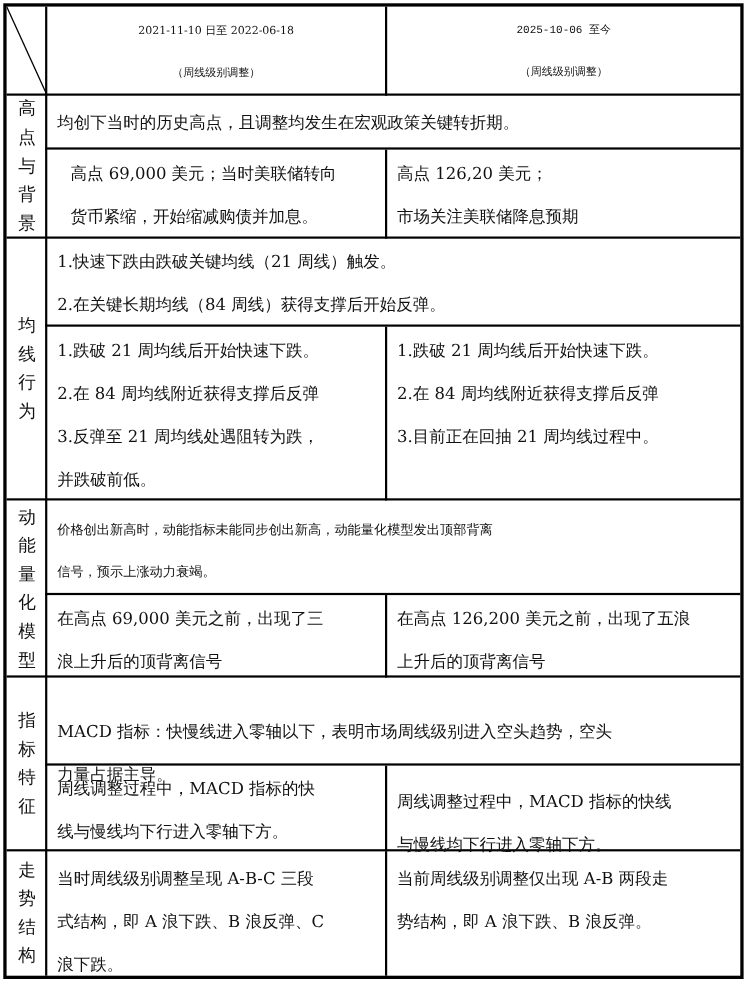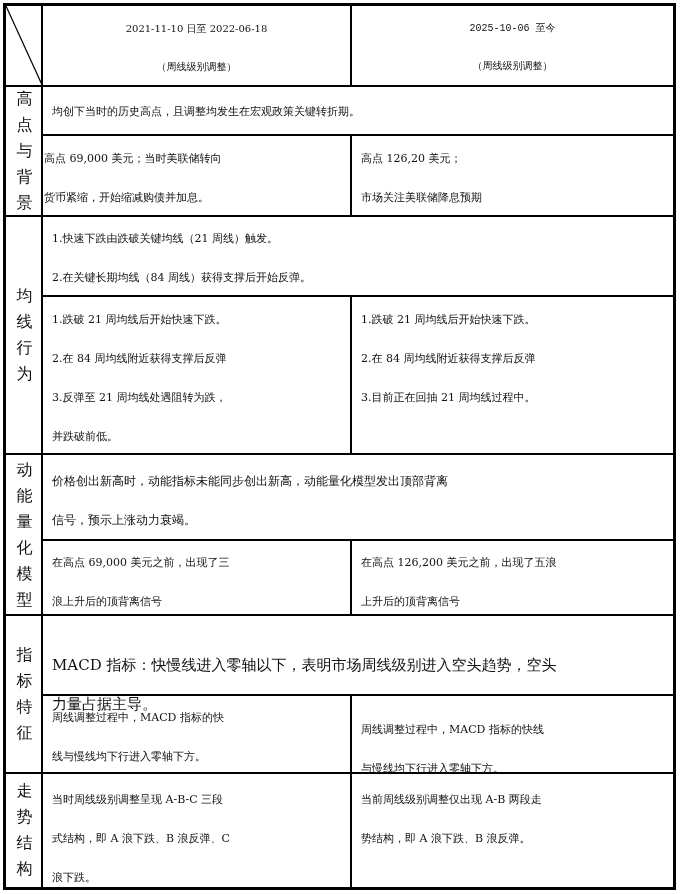--- a/index.html
+++ b/index.html
@@ -5,21 +5,21 @@
   html, body { margin:0; padding:0; background:#ffffff; }
   body { width:680px; height:894px; position:relative; overflow:hidden;
          font-family: "DejaVu Serif", "Liberation Serif", serif; color:#111; }
   .tbl { position:absolute; left:3px; top:3px; width:673px; height:887px;
          border:3px solid #000; box-sizing:border-box; }
   .hline { position:absolute; height:2px; background:#000; }
   .vline { position:absolute; width:2px; background:#000; }
   .label { position:absolute; left:0; width:37px; display:flex; flex-direction:column;
            align-items:center; justify-content:center; font-size:16px; line-height:26px; }
   .label span { display:block; }
-  .txt { position:absolute; font-size:11px; line-height:39px; white-space:nowrap; }
+  .txt { position:absolute; font-size:15px; line-height:39px; white-space:nowrap; }
   .hdr { position:absolute; text-align:center; font-size:10px; line-height:44px; }
   .diag { position:absolute; left:0; top:0; }
 </style>
 </head>
 <body>
 
 <div class="tbl">
 
   <svg class="diag" width="37" height="81">
     <line x1="0" y1="0" x2="37" y2="81" stroke="#000" stroke-width="1.2"></line>
@@ -55,21 +55,21 @@
   <div class="label" style="top:81px;height:128px;">
     <span>高</span>
     <span>点</span>
     <span>与</span>
     <span>背</span>
     <span>景</span>
   </div>
   <div class="txt" style="left:46px;top:86px;">
     <div>均创下当时的历史高点，且调整均发生在宏观政策关键转折期。</div>
   </div>
-  <div class="txt" style="left:38px;top:133px;">
+  <div class="txt" style="left:58px;top:133px;">
     <div>高点 69,000 美元；当时美联储转向</div>
     <div>货币紧缩，开始缩减购债并加息。</div>
   </div>
   <div class="txt" style="left:355px;top:133px;">
     <div>高点 126,20 美元；</div>
     <div>市场关注美联储降息预期</div>
   </div>
 
   <div class="label" style="top:211px;height:236px;">
     <span>均</span>

